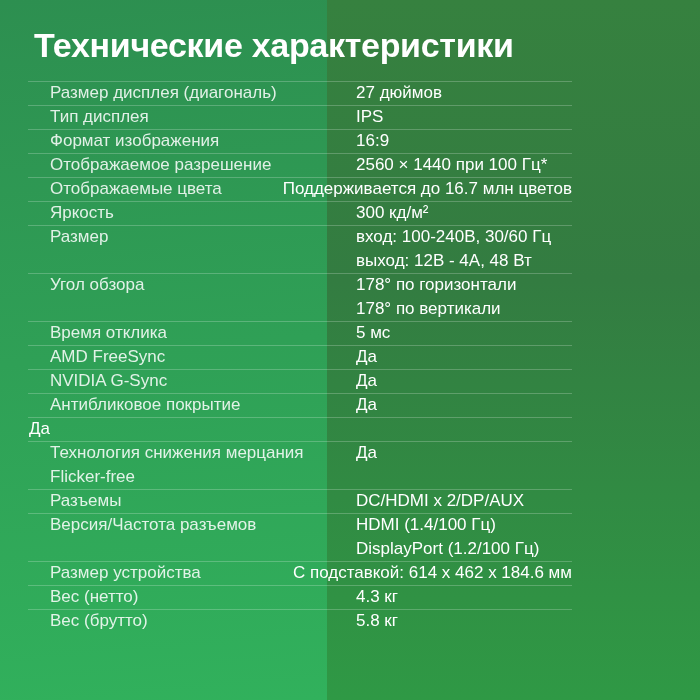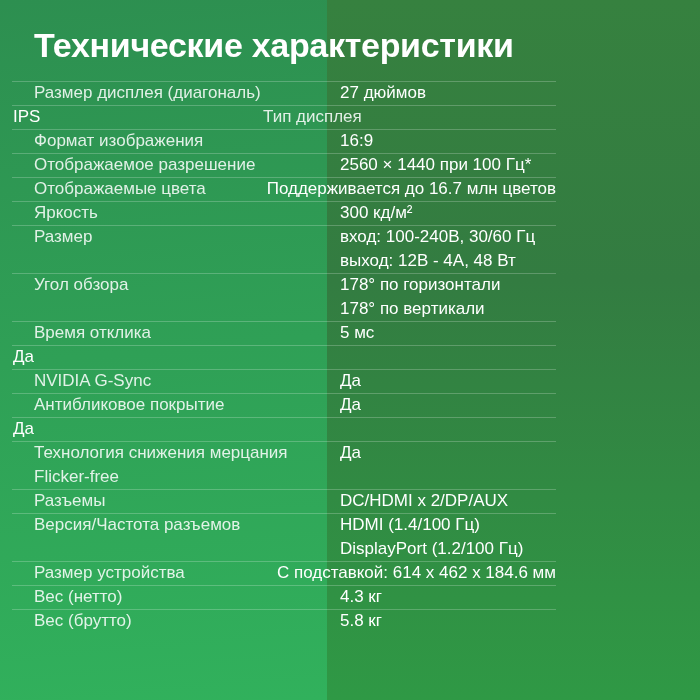--- a/index.html
+++ b/index.html
@@ -28,21 +28,21 @@
     left: 34px; top: 26px;
     font-size: 34px;
     font-weight: 700;
     letter-spacing: -0.3px;
     color: var(--title-color, #ffffff);
     white-space: nowrap;
   }
 
   .spec-table {
     position: absolute;
-    left: 0; top: 81px; width: 556px;
+    left: 16px; top: 81px; width: 556px;
     display: flex;
     flex-direction: column;
     justify-content: flex-end;
   }
   .spec-row {
     position: relative;
     display: flex;
     align-items: flex-start;
   }
   .spec-row::before {
@@ -80,25 +80,25 @@
   <div class="spec-table">
       <div class="spec-row">
     <div class="cell label">
           <div class="line">Размер дисплея (диагональ)</div>
         </div>
     <div class="cell value">
           <div class="line">27 дюймов</div>
         </div>
   </div>
       <div class="spec-row">
+    <div class="cell label">
+          <div class="line">Тип дисплея</div>
+        </div>
     <div class="cell value">
           <div class="line">IPS</div>
-        </div>
-    <div class="cell label">
-          <div class="line">Тип дисплея</div>
         </div>
   </div>
       <div class="spec-row">
     <div class="cell label">
           <div class="line">Формат изображения</div>
         </div>
     <div class="cell value">
           <div class="line">16:9</div>
         </div>
   </div>
@@ -146,20 +146,23 @@
   </div>
       <div class="spec-row">
     <div class="cell label">
           <div class="line">Время отклика</div>
         </div>
     <div class="cell value">
           <div class="line">5 мс</div>
         </div>
   </div>
       <div class="spec-row">
+    <div class="cell label">
+          <div class="line">AMD FreeSync</div>
+        </div>
     <div class="cell value">
           <div class="line">Да</div>
         </div>
   </div>
       <div class="spec-row">
     <div class="cell label">
           <div class="line">NVIDIA G-Sync</div>
         </div>
     <div class="cell value">
           <div class="line">Да</div>

